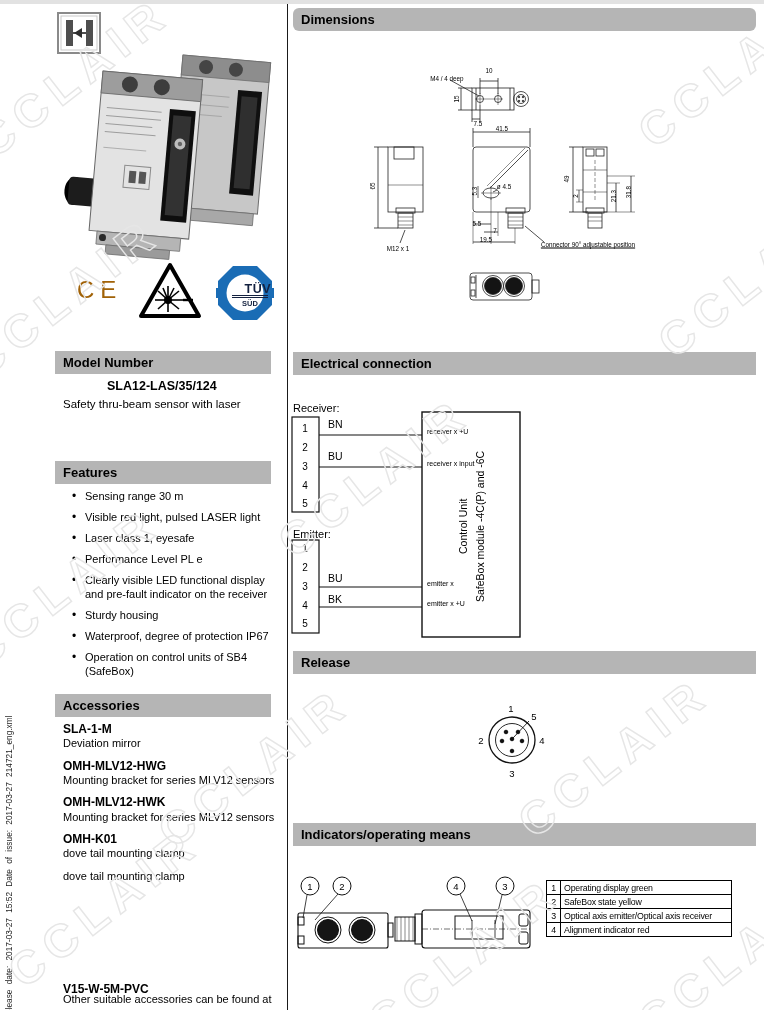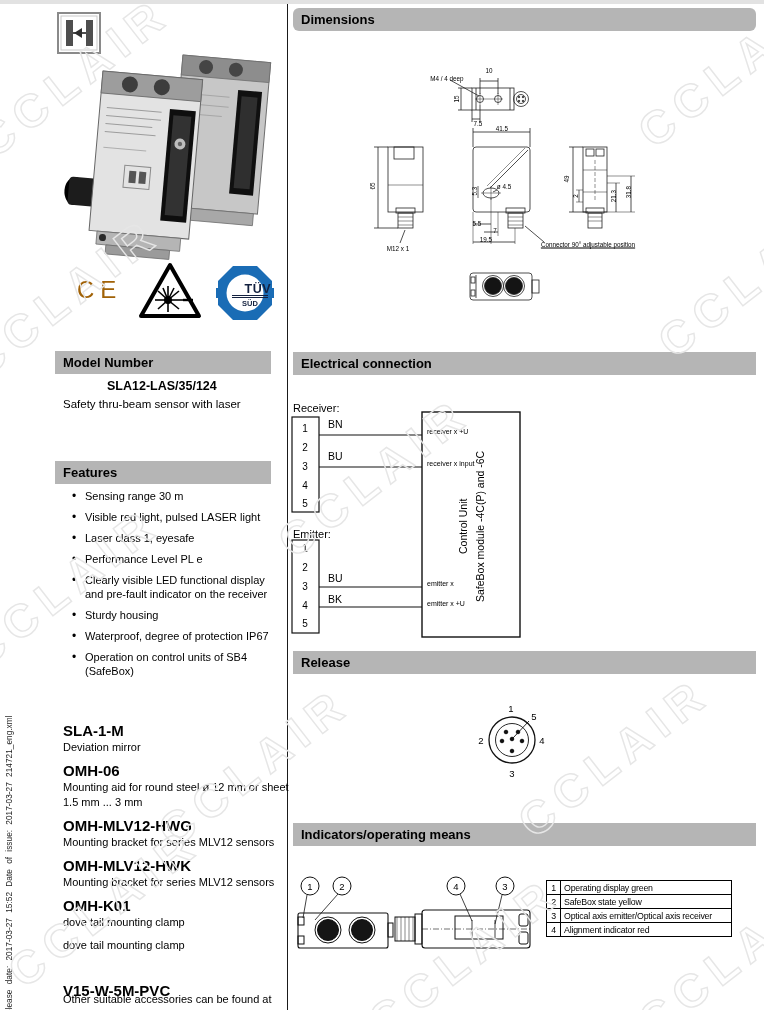--- a/index.html
+++ b/index.html
@@ -14,21 +14,21 @@
   .bar-l{left:55px;width:216px;}
   .bar-r{left:293px;width:463px;}
   .txt{position:absolute;z-index:2;}
   .dim{position:absolute;font-size:6.3px;white-space:nowrap;transform:translate(-50%,-50%);z-index:3;}
   .dimrot{transform:translate(-50%,-50%) rotate(-90deg);}
   .portlbl{position:absolute;font-size:7px;white-space:nowrap;transform:translate(0,-50%);z-index:3;}
   .pinnum{position:absolute;font-size:10px;transform:translate(-50%,-50%);z-index:3;}
   .wirelbl{position:absolute;font-size:10.5px;z-index:3;}
   .feat{position:relative;padding-left:15px;font-size:11px;line-height:1.27;margin-bottom:7px;width:196px;}
   .feat::before{content:"\2022";position:absolute;left:2px;top:-1px;font-size:12px;}
-  .accname{font-size:15px;font-weight:bold;line-height:1.2;}
+  .accname{font-size:12px;font-weight:bold;line-height:1.2;}
   .accdesc{font-size:11px;line-height:1.3;margin-bottom:8px;width:226px;}
   .cu-text{position:absolute;left:455px;top:420px;width:52px;height:212px;writing-mode:vertical-rl;
            transform:rotate(180deg);text-align:center;font-size:10.5px;line-height:1.6;z-index:3;}
   .sidenote{position:absolute;left:4px;top:420px;width:12px;height:600px;writing-mode:vertical-rl;
             transform:rotate(180deg);font-size:8.3px;color:#222;white-space:nowrap;z-index:2;word-spacing:3px;}
   .itable{position:absolute;left:546px;top:880px;width:184px;border:1px solid #000;
           display:grid;grid-template-columns:14px 1fr;z-index:3;background:#fff;}
   .itable .cell{border-top:1px solid #000;font-size:8.8px;letter-spacing:-0.2px;white-space:nowrap;
                 padding:2px 3px 1px 3px;overflow:hidden;}
   .itable .cell.numc{text-align:center;padding:2px 0 1px 0;border-right:1px solid #000;}
@@ -144,28 +144,25 @@
     <div class="feat">Sensing range 30 m</div>
     <div class="feat">Visible red light, pulsed LASER light</div>
     <div class="feat">Laser class 1, eyesafe</div>
     <div class="feat">Performance Level PL e</div>
     <div class="feat">Clearly visible LED functional display and pre-fault indicator on the receiver</div>
     <div class="feat">Sturdy housing</div>
     <div class="feat">Waterproof, degree of protection IP67</div>
     <div class="feat">Operation on control units of SB4 (SafeBox)</div>
   </div>
 
+  <div class="bar bar-l" style="top:694px;">Accessories</div>
   <div class="txt" style="left:63px;top:722px;">
     <div>
       <div class="accname">SLA-1-M</div>
       <div class="accdesc">Deviation mirror</div>
-    </div>
-    <div>
-      <div class="accname">OMH-06</div>
-      <div class="accdesc">Mounting aid for round steel ø 12 mm or sheet 1.5 mm ... 3 mm</div>
     </div>
     <div>
       <div class="accname">OMH-MLV12-HWG</div>
       <div class="accdesc">Mounting bracket for series MLV12 sensors</div>
     </div>
     <div>
       <div class="accname">OMH-MLV12-HWK</div>
       <div class="accdesc">Mounting bracket for series MLV12 sensors</div>
     </div>
     <div>

